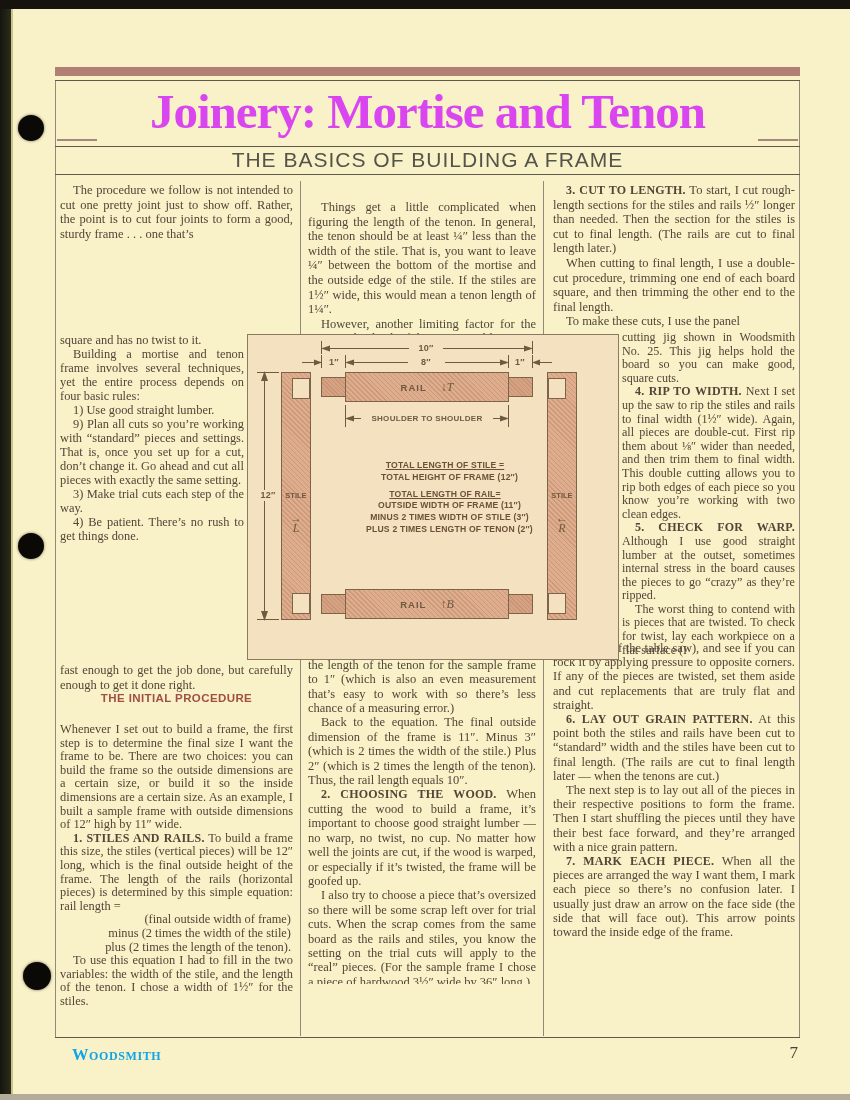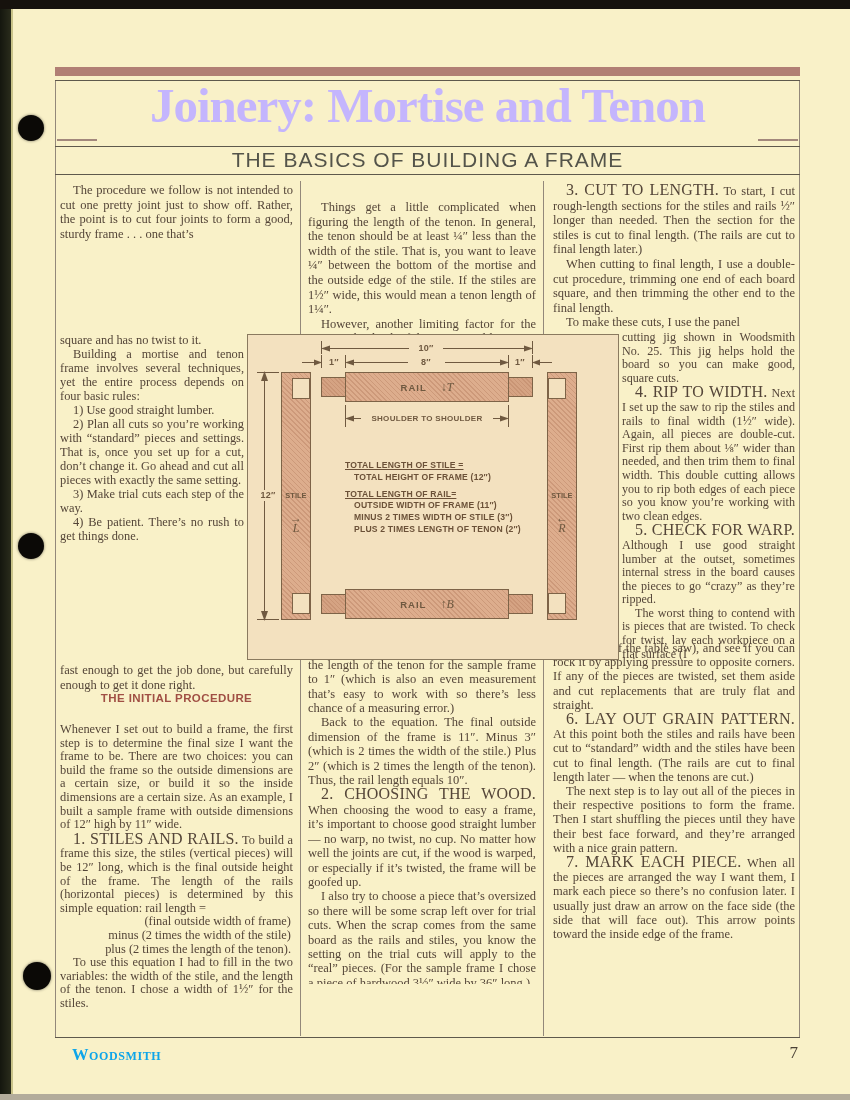--- a/index.html
+++ b/index.html
@@ -18,38 +18,38 @@
   .edge-top{left:0;top:0;width:850px;height:9px;background:#16120d;}
   .edge-left{left:0;top:0;width:11px;height:1100px;background:linear-gradient(90deg,#14160e,#2a2c1c);}
   .edge-left-sliver{left:11px;top:0;width:3px;height:1100px;background:#c9c38a;}
   .edge-bottom{left:0;top:1094px;width:850px;height:6px;background:#b3ac9b;}
   .hole{background:#0b0906;border-radius:50%;box-shadow:0 0 3px rgba(0,0,0,.55);}
   
   .rose-bar{left:55px;top:67px;width:745px;height:9px;background:#b17f74;}
   .rule{background:#5f594c;height:1px;}
   .vrule{background:#93887a;width:1px;}
   .page-title{
-    left:55px;top:80px;width:745px;text-align:center;
+    left:55px;top:86px;width:745px;text-align:center;
     font-family:"Liberation Serif",serif;font-weight:700;
-    font-size:49px;letter-spacing:-1px;color:#c4b5fd;line-height:1.05;
+    font-size:49px;letter-spacing:-1px;color:#d946ef;line-height:1.05;
   }
   .title-side-rule{top:139px;width:40px;height:2px;background:#a3887c;}
   .subtitle{
     left:55px;top:148px;width:745px;text-align:center;
     font-family:"Liberation Sans","DejaVu Sans",sans-serif;
     font-size:21px;color:#54544a;letter-spacing:1px;
   }
   
   .seg{
     color:#544538;font-size:12.5px;line-height:14.6px;text-align:justify;
     overflow:hidden;
   }
   .para{margin:0;}
   .ind{text-indent:13px;}
-  .lead{font-weight:400;font-size:16px;letter-spacing:.2px;}
+  .lead{font-weight:700;font-size:12px;letter-spacing:.2px;}
   .eqline{text-align:right;padding-right:2px;}
   .col-heading{
     font-family:"Liberation Sans","DejaVu Sans",sans-serif;
     font-weight:700;font-size:11.5px;letter-spacing:.4px;
     color:#a04f44;text-align:center;
   }
   
   .diagram{
     left:247px;top:334px;width:370px;height:324px;
     background:#f3e1bf;border:1px solid #8a7a5f;z-index:5;
@@ -122,21 +122,21 @@
 <div class="abs vrule" style="left:300px;top:181px;height:855px;"></div>
 <div class="abs vrule" style="left:543px;top:181px;height:855px;"></div>
 
 <div class="abs seg" style="left:60px;top:183px;width:233px;height:150px;">
   <p class="para ind">The procedure we follow is not intended to cut one pretty joint just to show off. Rather, the point is to cut four joints to form a good, sturdy frame . . . one that’s</p>
 </div>
 <div class="abs seg" style="left:60px;top:333px;width:184px;height:326px;line-height:14px;font-size:12.4px;">
   <p class="para">square and has no twist to it.</p>
   <p class="para ind">Building a mortise and tenon frame involves several techniques, yet the entire process depends on four basic rules:</p>
   <p class="para ind">1) Use good straight lumber.</p>
-  <p class="para ind">2) Plan all cuts so you’re working with “standard” pieces and settings. That is, once you set up for a cut, don’t change it. Go ahead and cut all pieces with exactly the same setting.</p>
+  <p class="para ind">9) Plan all cuts so you’re working with “standard” pieces and settings. That is, once you set up for a cut, don’t change it. Go ahead and cut all pieces with exactly the same setting.</p>
   <p class="para ind">3) Make trial cuts each step of the way.</p>
   <p class="para ind">4) Be patient. There’s no rush to get things done.</p>
 </div>
 <div class="abs seg" style="left:60px;top:663px;width:233px;height:33px;">
   <p class="para">fast enough to get the job done, but carefully enough to get it done right.</p>
 </div>
 <div class="abs col-heading" style="left:60px;top:692px;width:233px;">THE INITIAL PROCEDURE</div>
 <div class="abs seg" style="left:60px;top:723px;width:233px;height:313px;line-height:13.6px;font-size:12.4px;">
   <p class="para">Whenever I set out to build a frame, the first step is to determine the final size I want the frame to be. There are two choices: you can build the frame so the outside dimensions are a certain size, or build it so the inside dimensions are a certain size. As an example, I built a sample frame with outside dimensions of 12″ high by 11″ wide.</p>
   <p class="para ind"><span class="lead">1. STILES AND RAILS.</span><span> To build a frame this size, the stiles (vertical pieces) will be 12″ long, which is the final outside height of the frame. The length of the rails (horizontal pieces) is determined by this simple equation: rail length =</span></p>
@@ -146,21 +146,21 @@
   <p class="para ind">To use this equation I had to fill in the two variables: the width of the stile, and the length of the tenon. I chose a width of 1½″ for the stiles.</p>
 </div>
 
 <div class="abs seg" style="left:308px;top:200px;width:228px;height:152px;">
   <p class="para ind">Things get a little complicated when figuring the length of the tenon. In general, the tenon should be at least ¼″ less than the width of the stile. That is, you want to leave ¼″ between the bottom of the mortise and the outside edge of the stile. If the stiles are 1½″ wide, this would mean a tenon length of 1¼″.</p>
   <p class="para ind">However, another limiting factor for the tenon is the depth of the mortise. I like to</p>
 </div>
 <div class="abs seg" style="left:308px;top:629px;width:228px;height:355px;line-height:14.4px;">
   <p class="para">use Sears mortise bits which drill comfortably to a depth of 1″. So I reduced the length of the tenon for the sample frame to 1″ (which is also an even measurement that’s easy to work with so there’s less chance of a measuring error.)</p>
   <p class="para ind">Back to the equation. The final outside dimension of the frame is 11″. Minus 3″ (which is 2 times the width of the stile.) Plus 2″ (which is 2 times the length of the tenon). Thus, the rail length equals 10″.</p>
-  <p class="para ind"><span class="lead">2. CHOOSING THE WOOD.</span><span> When choosing the wood to easy a frame, it’s important to choose good straight lumber — no warp, no twist, no cup. No matter how well the joints are cut, if the wood is warped, or especially if it’s twisted, the frame will be goofed up.</span></p>
+  <p class="para ind"><span class="lead">2. CHOOSING THE WOOD.</span><span> When cutting the wood to build a frame, it’s important to choose good straight lumber — no warp, no twist, no cup. No matter how well the joints are cut, if the wood is warped, or especially if it’s twisted, the frame will be goofed up.</span></p>
   <p class="para ind">I also try to choose a piece that’s oversized so there will be some scrap left over for trial cuts. When the scrap comes from the same board as the rails and stiles, you know the setting on the trial cuts will apply to the “real” pieces. (For the sample frame I chose a piece of hardwood 3½″ wide by 36″ long.)</p>
 </div>
 
 <div class="abs seg" style="left:553px;top:183px;width:242px;height:150px;">
   <p class="para ind"><span class="lead">3. CUT TO LENGTH.</span><span> To start, I cut rough-length sections for the stiles and rails ½″ longer than needed. Then the section for the stiles is cut to final length. (The rails are cut to final length later.)</span></p>
   <p class="para ind">When cutting to final length, I use a double-cut procedure, trimming one end of each board square, and then trimming the other end to the final length.</p>
   <p class="para ind">To make these cuts, I use the panel</p>
 </div>
 <div class="abs seg" style="left:622px;top:331px;width:173px;height:330px;line-height:13.6px;font-size:12.1px;">
   <p class="para">cutting jig shown in Woodsmith No. 25. This jig helps hold the board so you can make good, square cuts.</p>
@@ -249,21 +249,21 @@
       <span>R</span>
   </div>
 
   <div class="abs dlabel" style="left:161px;top:8px;width:34px;">10″</div>
   <div class="abs dlabel" style="left:76px;top:22px;width:20px;">1″</div>
   <div class="abs dlabel" style="left:163px;top:22px;width:30px;">8″</div>
   <div class="abs dlabel" style="left:262px;top:22px;width:20px;">1″</div>
   <div class="abs dlabel" style="left:116px;top:78px;width:126px;font-size:8px;">SHOULDER TO SHOULDER</div>
   <div class="abs dlabel" style="left:1px;top:155px;width:24px;padding-left:7px;">12″</div>
 
-  <div class="abs eqblock" style="left:97px;top:125px;width:200px;">
+  <div class="abs eqblock" style="left:97px;top:125px;width:200px;text-align:center;">
     <div class="u">TOTAL LENGTH OF STILE =</div>
     <div class="sub">TOTAL HEIGHT OF FRAME (12″)</div>
     <div class="gap"></div>
     <div class="u">TOTAL LENGTH OF RAIL=</div>
     <div class="sub">OUTSIDE WIDTH OF FRAME (11″)</div>
     <div class="sub">MINUS 2 TIMES WIDTH OF STILE (3″)</div>
     <div class="sub">PLUS 2 TIMES LENGTH OF TENON (2″)</div>
   </div>
 </div>
 

